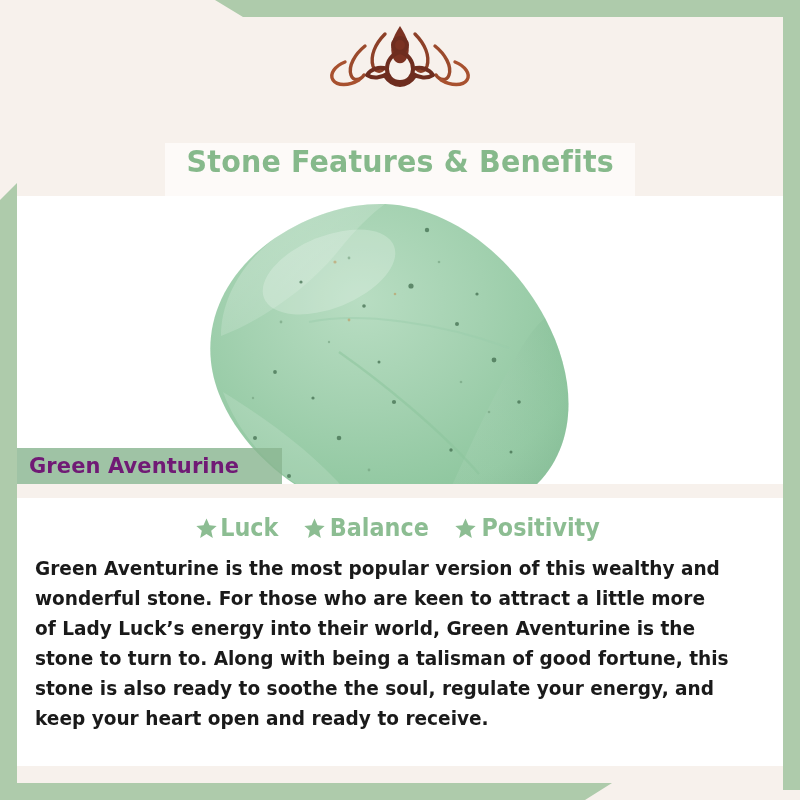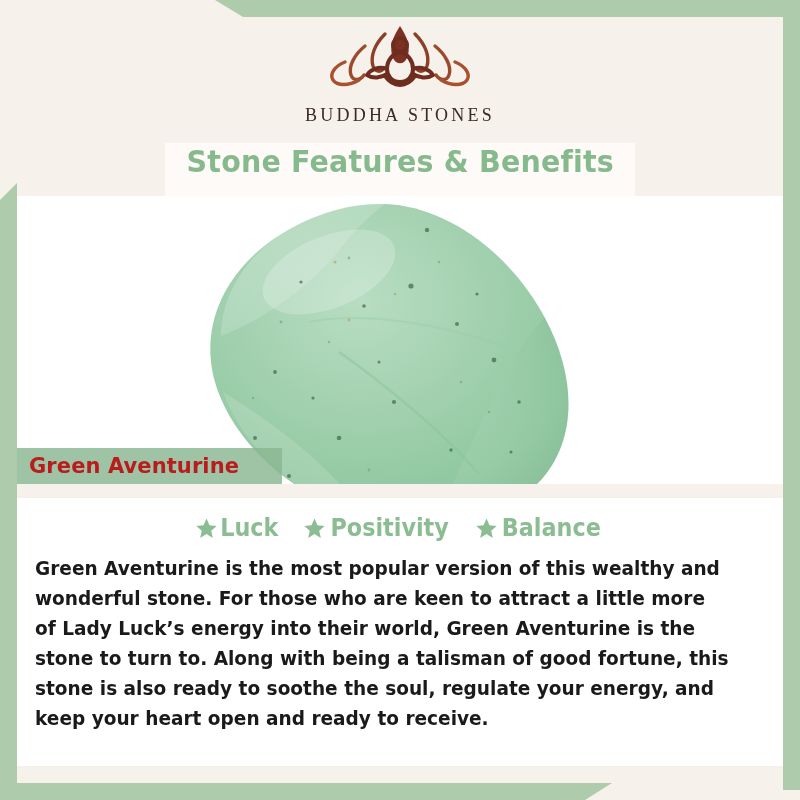--- a/index.html
+++ b/index.html
@@ -73,21 +73,21 @@
   
   .name-bar {
     position:absolute;
     left:17px; top:448px; width:265px; height:36px;
     background:rgba(138,182,145,0.82);
     display:flex; align-items:center;
     padding-left:12px;
     z-index:5;
   }
   .name-text {
-    color:#b91c1c; font-size:21px; font-weight:bold;
+    color:#701a75; font-size:21px; font-weight:bold;
     font-family:"DejaVu Sans", sans-serif;
     letter-spacing:0.1px;
     white-space:nowrap;
   }
 
   
   .content {
     position:absolute;
     left:17px; top:496px; width:766px; height:270px;
     background:#ffffff;
@@ -150,21 +150,20 @@
         <path d="M140,44 C150,48 156,56 152,62 C148,68 136,68 126,62" stroke="#a8512f"></path>
       </g>
       <g fill="none" stroke="#6e2d1f" stroke-width="4" stroke-linecap="round" stroke-linejoin="round">
         <circle cx="85" cy="27" r="7" fill="none"></circle>
         <path d="M85,34 C77,36 72,43 72,51 C72,58 77,64 85,64 C93,64 98,58 98,51 C98,43 93,36 85,34 Z"></path>
         <path d="M72,51 C64,48 56,51 52,57 C58,61 66,60 72,56"></path>
         <path d="M98,51 C106,48 114,51 118,57 C112,61 104,60 98,56"></path>
         <path d="M70,58 C74,64 80,67 85,67 C90,67 96,64 100,58"></path>
       </g>
     </svg>
-    <div class="logo-word">BUDDHA STONES</div>
   </div>
 
   <div class="title-banner">
     <div class="title-text">Stone Features &amp; Benefits</div>
   </div>
 
   <div class="photo">
     <div class="stone-wrap">
       <svg class="stone" viewBox="0 0 400 330">
         <defs>
@@ -244,26 +243,26 @@
       <div class="feature">
         <svg class="star" viewBox="0 0 24 24">
           <path d="M12,1.5 L15.1,8.6 L22.6,9.3 L16.9,14.3 L18.6,21.8 L12,17.8 L5.4,21.8 L7.1,14.3 L1.4,9.3 L8.9,8.6 Z" fill="#8cbd92"></path>
         </svg>
         <span class="feature-label">Luck</span>
       </div>
       <div class="feature">
         <svg class="star" viewBox="0 0 24 24">
           <path d="M12,1.5 L15.1,8.6 L22.6,9.3 L16.9,14.3 L18.6,21.8 L12,17.8 L5.4,21.8 L7.1,14.3 L1.4,9.3 L8.9,8.6 Z" fill="#8cbd92"></path>
         </svg>
-        <span class="feature-label">Positivity</span>
+        <span class="feature-label">Balance</span>
       </div>
       <div class="feature">
         <svg class="star" viewBox="0 0 24 24">
           <path d="M12,1.5 L15.1,8.6 L22.6,9.3 L16.9,14.3 L18.6,21.8 L12,17.8 L5.4,21.8 L7.1,14.3 L1.4,9.3 L8.9,8.6 Z" fill="#8cbd92"></path>
         </svg>
-        <span class="feature-label">Balance</span>
+        <span class="feature-label">Positivity</span>
       </div>
     </div>
 
     <p class="body-text">Green Aventurine is the most popular version of this wealthy and wonderful stone. For those who are keen to attract a little more of Lady Luck’s energy into their world, Green Aventurine is the stone to turn to. Along with being a talisman of good fortune, this stone is also ready to soothe the soul, regulate your energy, and keep your heart open and ready to receive.</p>
   </div>
 
 </div>
 
 </body></html>

